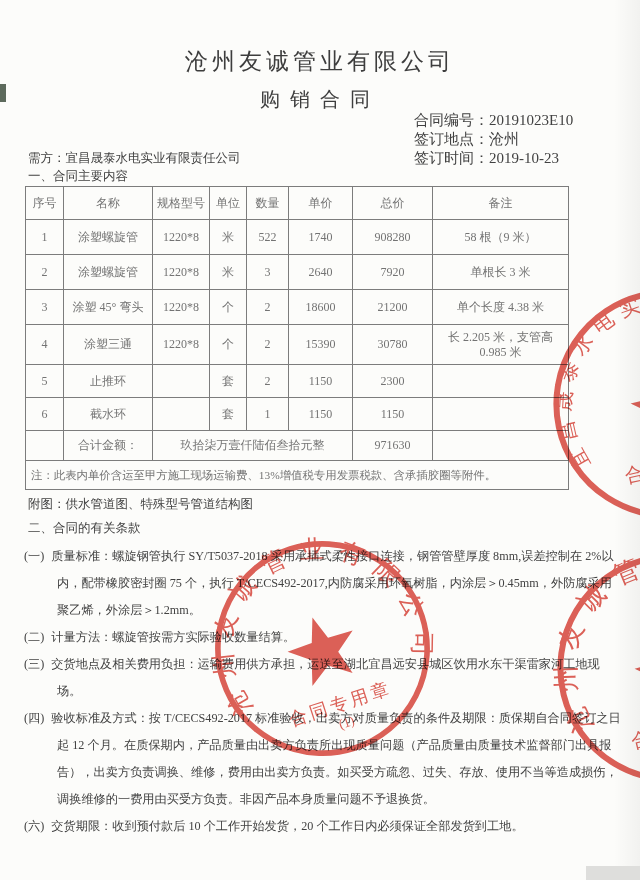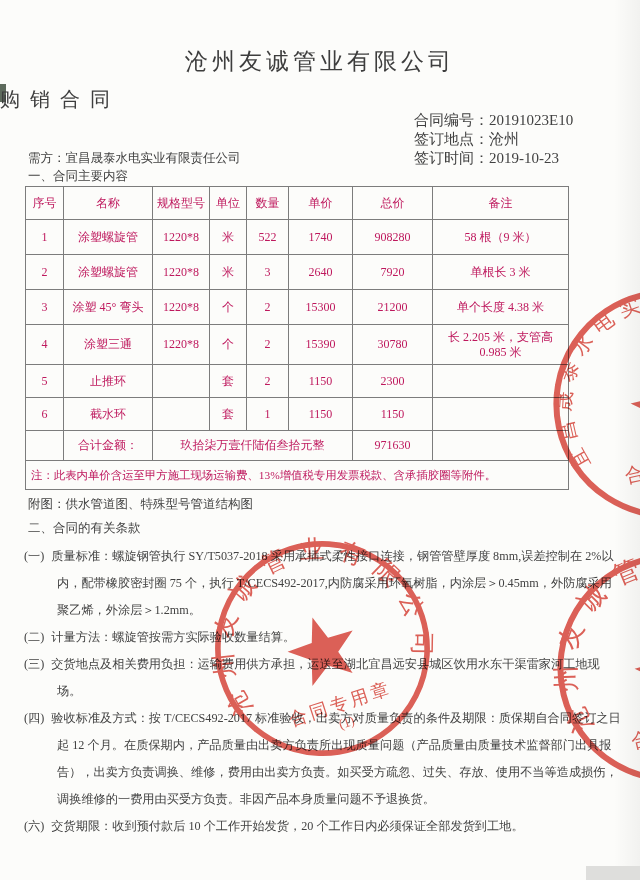--- a/index.html
+++ b/index.html
@@ -6,33 +6,33 @@
   html,body { width:640px; height:880px; }
   body { font-family:"Liberation Serif","DejaVu Serif",serif; background:#e9e9e7; }
   .page { position:relative; width:640px; height:880px; background:#fcfcfa; overflow:hidden; color:#3b3b3b; }
   .shade-right { position:absolute; top:0; right:0; width:26px; height:880px;
     background:linear-gradient(to right, rgba(0,0,0,0), rgba(0,0,0,0.045)); pointer-events:none; }
   .corner-mark { position:absolute; left:0; top:84px; width:6px; height:18px; background:#41503f; opacity:.85; }
   .bottom-smudge { position:absolute; left:586px; top:866px; width:54px; height:14px; background:#dededc; }
 
   .company-title { position:absolute; top:46px; left:0; width:100%; text-align:center;
     font-size:23px; font-weight:normal; letter-spacing:4px; color:#3d3d3d; }
-  .doc-title { position:absolute; top:86px; left:0; width:100%; 
+  .doc-title { position:absolute; top:86px; left:0; width:100%; text-align:center;
     font-size:20px; font-weight:normal; letter-spacing:10px; color:#3d3d3d; }
 
   .line { position:absolute; font-size:12.5px; color:#414141; white-space:nowrap; }
   .supplier-line { left:28px; top:120px; }
   .buyer-line { left:28px; top:150px; }
   .info-right { position:absolute; left:414px; top:111px; font-size:15px; line-height:19px; color:#414141; }
   .sec1-heading { left:28px; top:168px; }
   .attachment-line { left:28px; top:496px; }
   .sec2-heading { left:28px; top:520px; }
 
   table.items { position:absolute; left:25px; top:186px; width:543px;
-    border-collapse:collapse; table-layout:fixed; font-size:12px; color:#be185d;
+    border-collapse:collapse; table-layout:fixed; font-size:12px; color:#737373;
     border:1.5px solid #575757; }
   table.items th, table.items td { border:1px solid #7c7c7c; text-align:center;
     font-weight:normal; padding:1px 3px; overflow:hidden; }
   tr.hrow { height:33px; } tr.r1 { height:35px; } tr.r2 { height:35px; } tr.r3 { height:35px; }
   tr.r4 { height:40px; } tr.r4 td:last-child { line-height:1.25; }
   tr.r5 { height:33px; } tr.r6 { height:33px; }
   tr.total-row { height:30px; }
   tr.note-row { height:29px; }
   tr.note-row td { text-align:left; font-size:11.4px; padding-left:5px; white-space:nowrap; }
 
@@ -113,21 +113,21 @@
         <td>2640</td>
         <td>7920</td>
         <td>单根长 3 米</td>
       </tr>
       <tr class="r3">
         <td>3</td>
         <td>涂塑 45° 弯头</td>
         <td>1220*8</td>
         <td>个</td>
         <td>2</td>
-        <td>15300</td>
+        <td>18600</td>
         <td>21200</td>
         <td>单个长度 4.38 米</td>
       </tr>
       <tr class="r4">
         <td>4</td>
         <td>涂塑三通</td>
         <td>1220*8</td>
         <td>个</td>
         <td>2</td>
         <td>15390</td>

